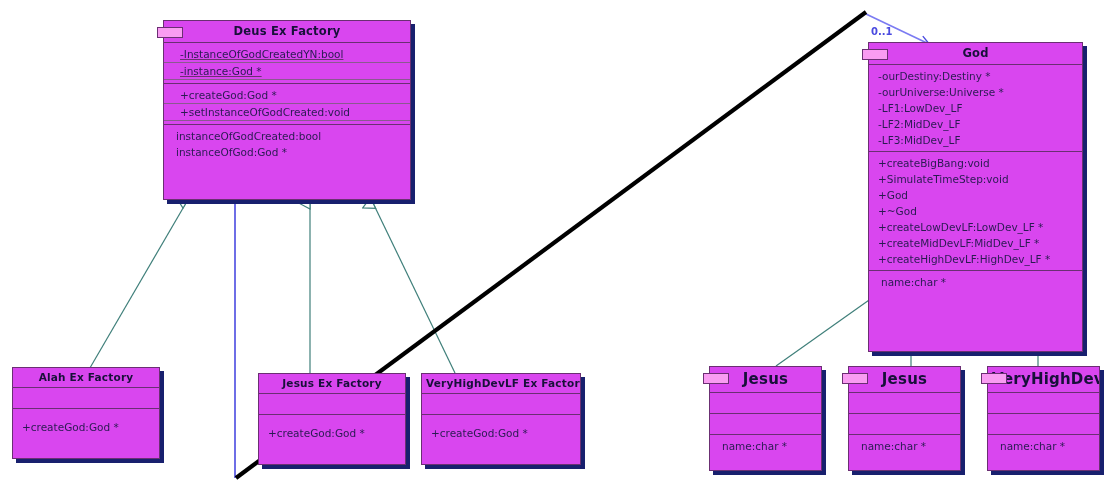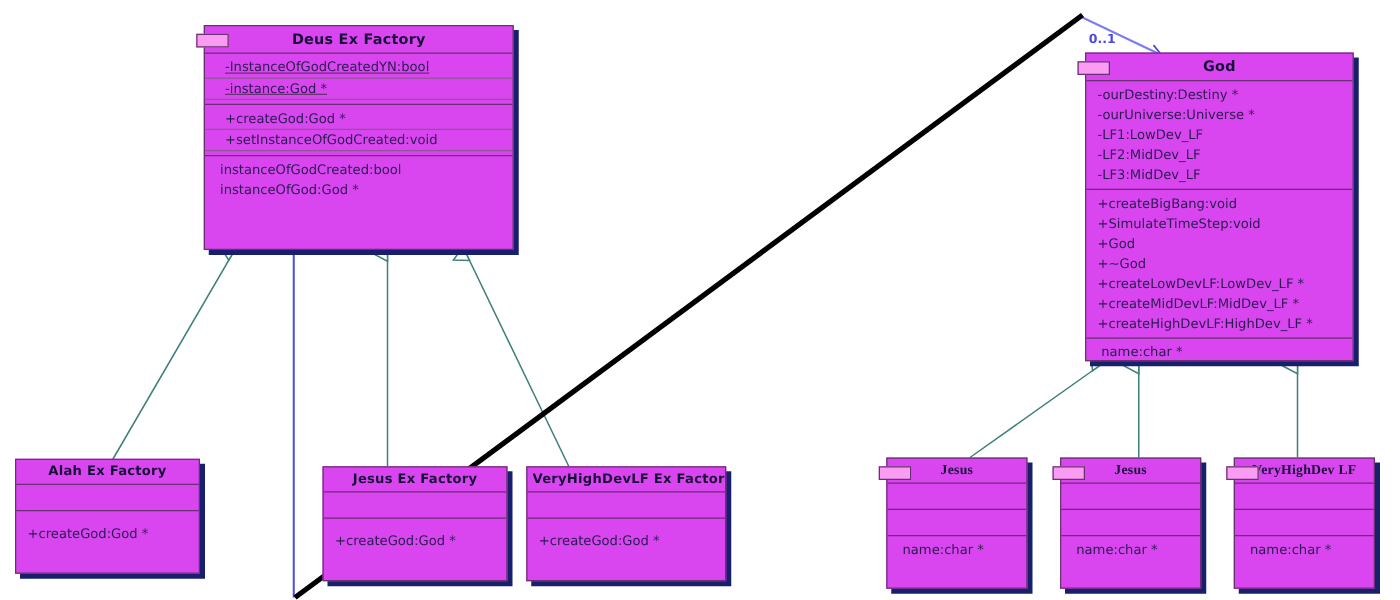--- a/index.html
+++ b/index.html
@@ -48,26 +48,26 @@
   .row.ruled{border-bottom:1px solid #8a5a8f;padding-left:16px;}
   .row.static{text-decoration:underline;text-decoration-color:#6b2f73;}
   .row.indent{padding-left:12px;}
   .spacer{height:7px;}
 
   
   .big .title{font-size:11.5px;}
   .big .row{font-size:10.5px;line-height:14px;}
   .sub .title{font-size:10.5px;}
   .sub .row{font-size:10.5px;line-height:14px;}
-  .leaf .title{font-size:11px;font-family:Liberation Serif, serif;}
+  .leaf .title{font-size:15px;}
   .leaf .row{font-size:10.5px;line-height:14px;}
 
   
   #deus       {left:163px; top:20px;  width:248px; height:180px;}
-  #god        {left:868px; top:42px;  width:215px; height:247px;}
+  #god        {left:868px; top:42px;  width:215px; height:310px;}
   #alah-fac   {left:12px;  top:367px; width:148px; height:92px;}
   #jesus-fac  {left:258px; top:373px; width:148px; height:92px;}
   #vhd-fac    {left:421px; top:373px; width:160px; height:92px;}
   #jesus      {left:709px; top:366px; width:113px; height:105px;}
   #alah       {left:848px; top:366px; width:113px; height:105px;}
   #vhdlf      {left:987px; top:366px; width:113px; height:105px;}
 
   .mult-label{
     position:absolute;
     font-size:10px;font-weight:bold;

